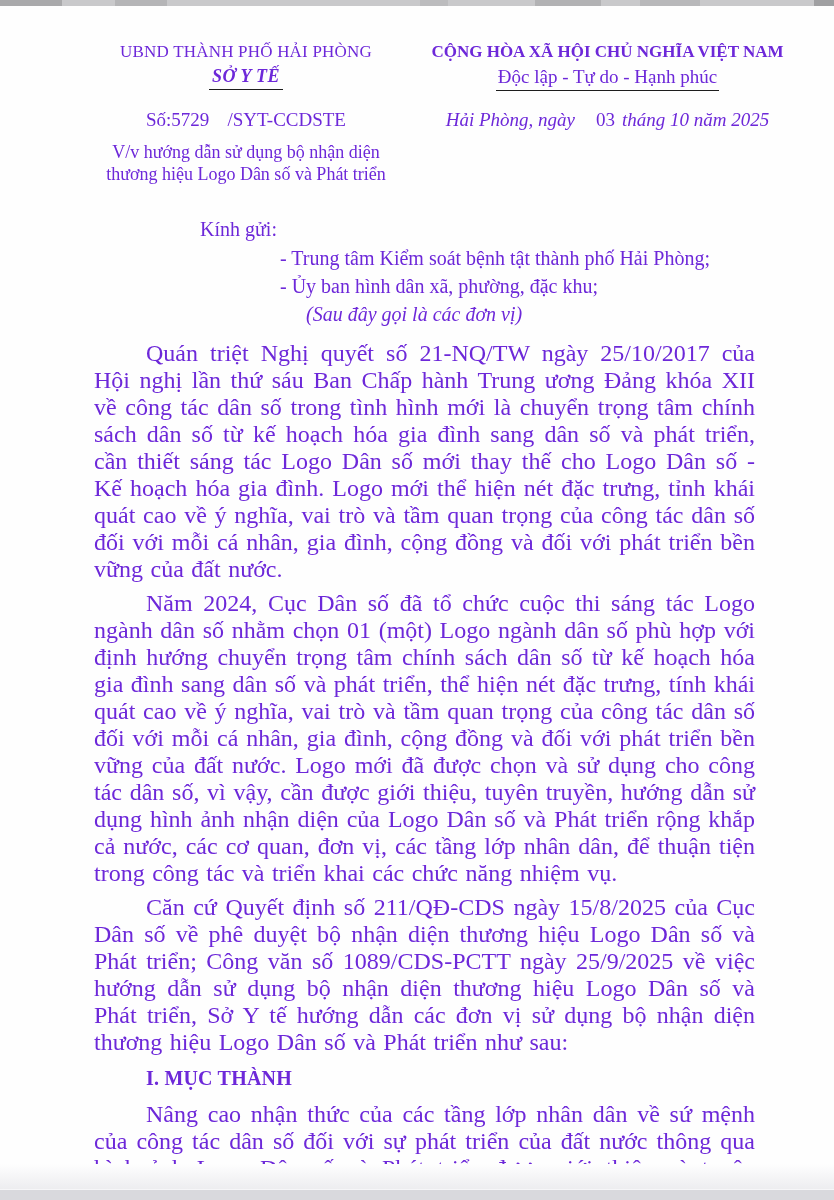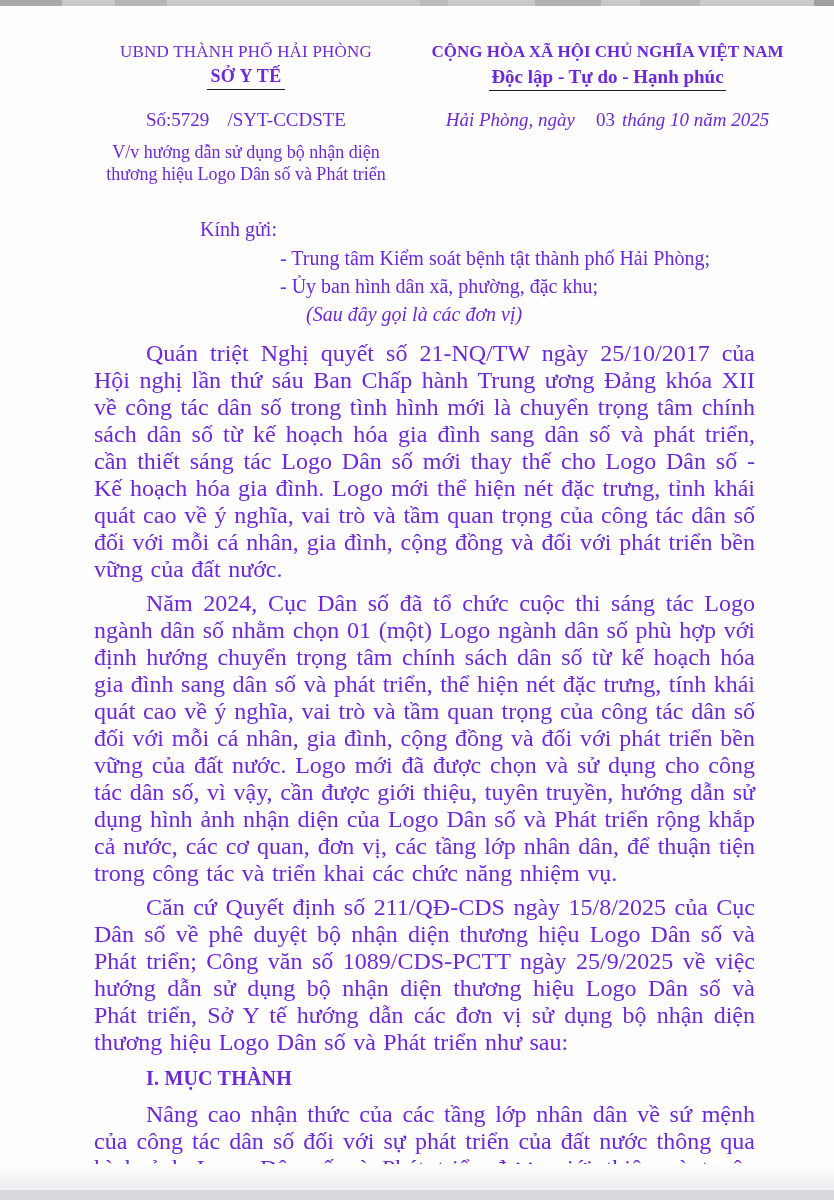--- a/index.html
+++ b/index.html
@@ -57,31 +57,32 @@
     white-space: nowrap;
   }
   .org-name {
     display: inline-block;
     font-size: 18px;
     font-weight: bold;
     line-height: 24px;
     border-bottom: 1.5px solid #1d1d1d;
     padding: 0 3px 1px 3px;
     letter-spacing: 0.4px;
+    font-style: italic;
   }
   .national-name {
     font-size: 17px;
     font-weight: bold;
     line-height: 24px;
     white-space: nowrap;
   }
   .national-motto {
     display: inline-block;
     font-size: 19px;
-    font-weight: bold;
+    font-weight: normal;
     line-height: 25px;
     border-bottom: 1.5px solid #1d1d1d;
     padding: 0 2px 1px 2px;
     text-align: right;
   }
   .header-row2 {
     display: flex;
     padding: 18px 28px 0 95px;
   }
   .doc-number {

